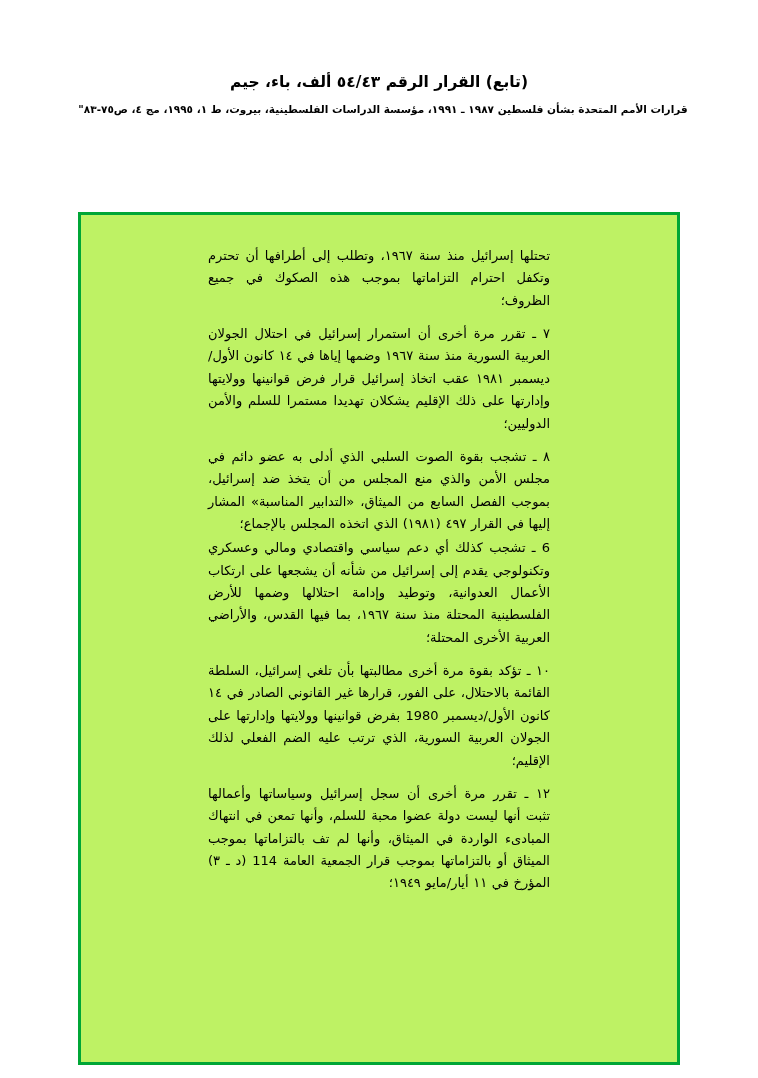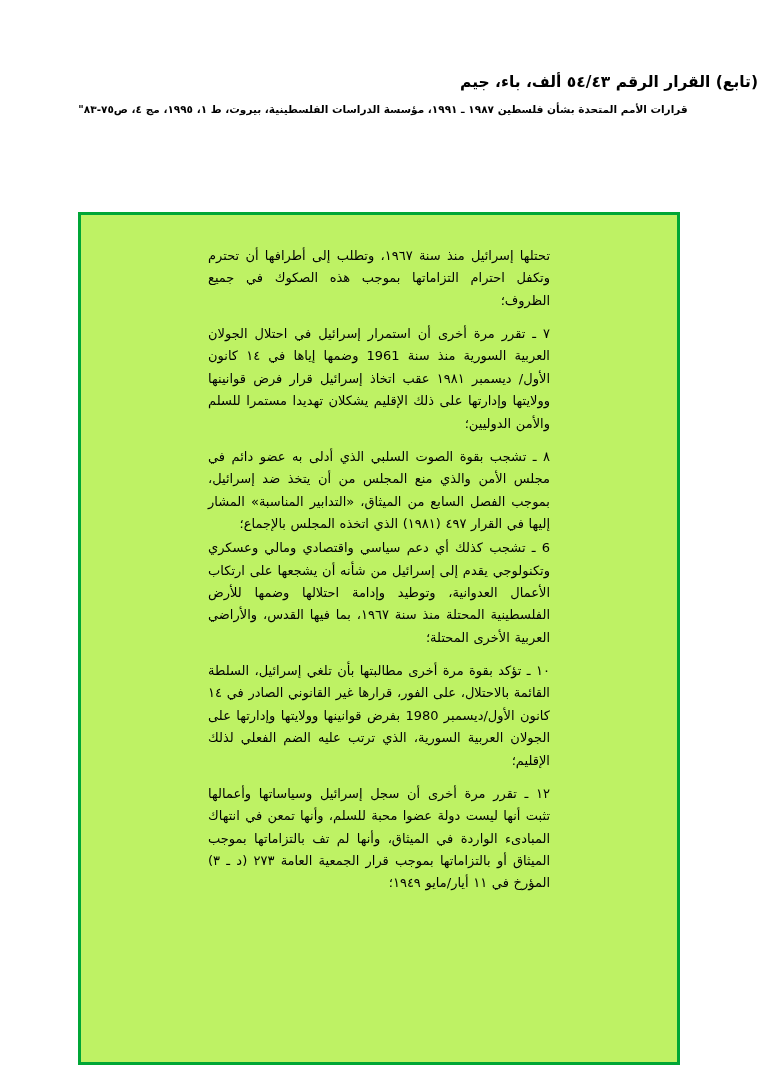--- a/index.html
+++ b/index.html
@@ -25,21 +25,20 @@
   .doc-header {
     text-align: center;
     margin-top: 72px;
   }
   .doc-title {
     font-size: 15.5px;
     font-weight: bold;
     letter-spacing: 0px;
     direction: rtl;
     line-height: 1.4;
-    text-align: right;
   }
   .doc-subtitle {
     font-size: 10.5px;
     font-weight: bold;
     direction: rtl;
     margin-top: 9px;
     white-space: nowrap;
     margin-left: 8px;
   }
   .green-frame {
@@ -92,22 +91,22 @@
 
   <div class="doc-header">
     <div class="doc-title">(تابع) القرار الرقم ٥٤/٤٣ ألف، باء، جيم</div>
     <div class="doc-subtitle">قرارات الأمم المتحدة بشأن فلسطين ١٩٨٧ ـ ١٩٩١، مؤسسة الدراسات الفلسطينية، بيروت، ط ١، ١٩٩٥، مج ٤، ص٧٥-٨٣"</div>
   </div>
 
   <div class="green-frame">
     <div class="frame-inner">
       <div class="body-col">
         <p class="para">تحتلها إسرائيل منذ سنة ١٩٦٧، وتطلب إلى أطرافها أن تحترم وتكفل احترام التزاماتها بموجب هذه الصكوك في جميع الظروف؛</p>
-        <p class="para">٧ ـ تقرر مرة أخرى أن استمرار إسرائيل في احتلال الجولان العربية السورية منذ سنة 1961 وضمها إياها في ١٤ كانون الأول/ ديسمبر ١٩٨١ عقب اتخاذ إسرائيل قرار فرض قوانينها وولايتها وإدارتها على ذلك الإقليم يشكلان تهديدا مستمرا للسلم والأمن الدوليين؛</p>
+        <p class="para">٧ ـ تقرر مرة أخرى أن استمرار إسرائيل في احتلال الجولان العربية السورية منذ سنة ١٩٦٧ وضمها إياها في ١٤ كانون الأول/ ديسمبر ١٩٨١ عقب اتخاذ إسرائيل قرار فرض قوانينها وولايتها وإدارتها على ذلك الإقليم يشكلان تهديدا مستمرا للسلم والأمن الدوليين؛</p>
         <p class="para tight">٨ ـ تشجب بقوة الصوت السلبي الذي أدلى به عضو دائم في مجلس الأمن والذي منع المجلس من أن يتخذ ضد إسرائيل، بموجب الفصل السابع من الميثاق، «التدابير المناسبة» المشار إليها في القرار ٤٩٧ (١٩٨١) الذي اتخذه المجلس بالإجماع؛</p>
         <p class="para">6 ـ تشجب كذلك أي دعم سياسي واقتصادي ومالي وعسكري وتكنولوجي يقدم إلى إسرائيل من شأنه أن يشجعها على ارتكاب الأعمال العدوانية، وتوطيد وإدامة احتلالها وضمها للأرض الفلسطينية المحتلة منذ سنة ١٩٦٧، بما فيها القدس، والأراضي العربية الأخرى المحتلة؛</p>
         <p class="para">١٠ ـ تؤكد بقوة مرة أخرى مطالبتها بأن تلغي إسرائيل، السلطة القائمة بالاحتلال، على الفور، قرارها غير القانوني الصادر في ١٤ كانون الأول/ديسمبر 1980 بفرض قوانينها وولايتها وإدارتها على الجولان العربية السورية، الذي ترتب عليه الضم الفعلي لذلك الإقليم؛</p>
-        <p class="para">١٢ ـ تقرر مرة أخرى أن سجل إسرائيل وسياساتها وأعمالها تثبت أنها ليست دولة عضوا محبة للسلم، وأنها تمعن في انتهاك المبادىء الواردة في الميثاق، وأنها لم تف بالتزاماتها بموجب الميثاق أو بالتزاماتها بموجب قرار الجمعية العامة ٢٧٣ (د ـ ٣) المؤرخ في ١١ أيار/مايو ١٩٤٩؛</p>
+        <p class="para">١٢ ـ تقرر مرة أخرى أن سجل إسرائيل وسياساتها وأعمالها تثبت أنها ليست دولة عضوا محبة للسلم، وأنها تمعن في انتهاك المبادىء الواردة في الميثاق، وأنها لم تف بالتزاماتها بموجب الميثاق أو بالتزاماتها بموجب قرار الجمعية العامة 114 (د ـ ٣) المؤرخ في ١١ أيار/مايو ١٩٤٩؛</p>
       </div>
     </div>
   </div>
 
 </div>
 
 </body></html>

